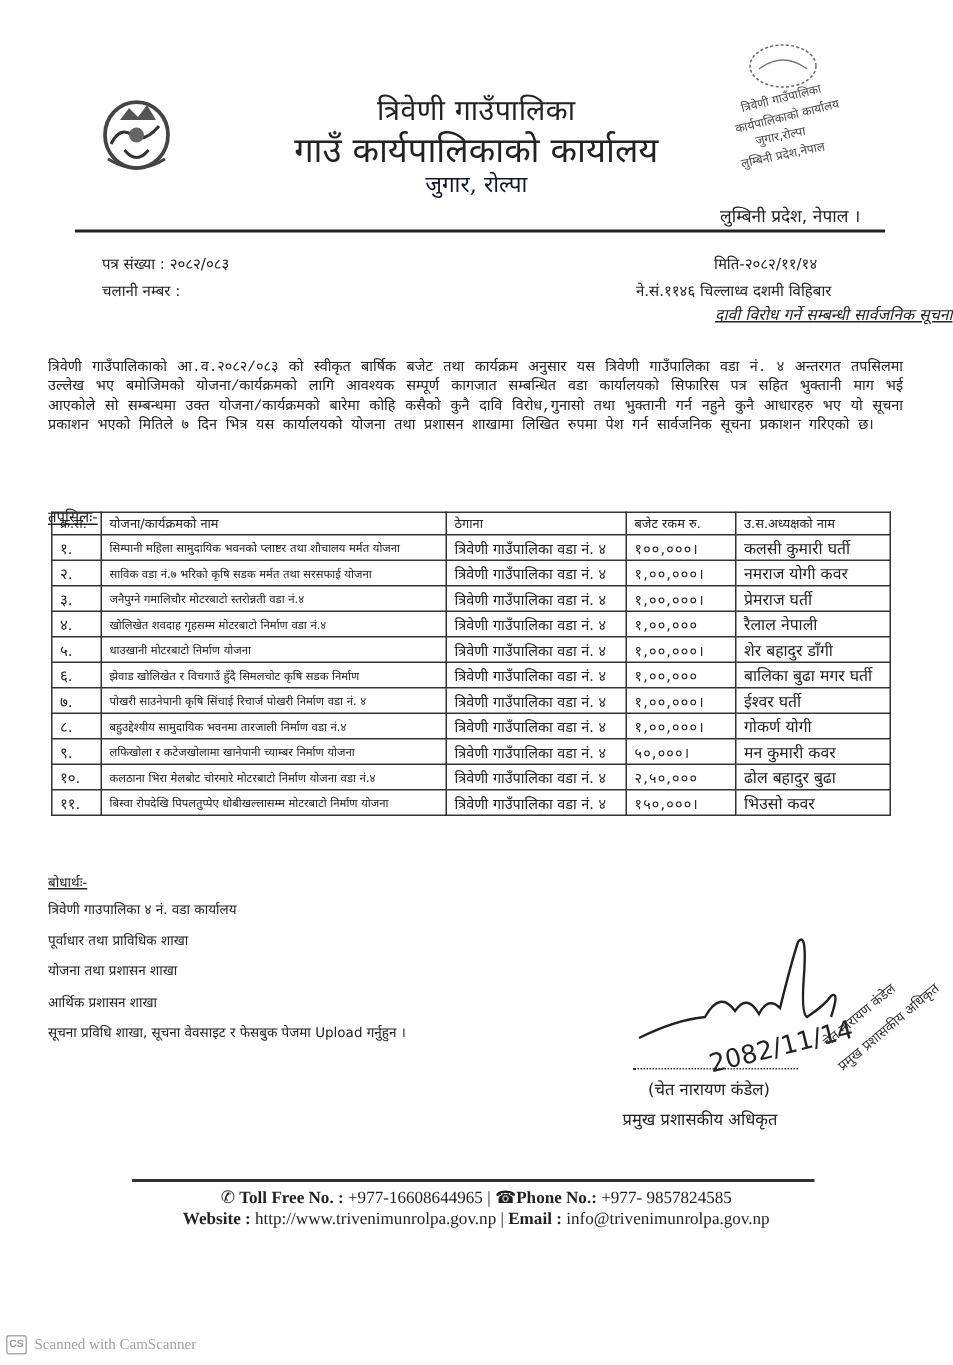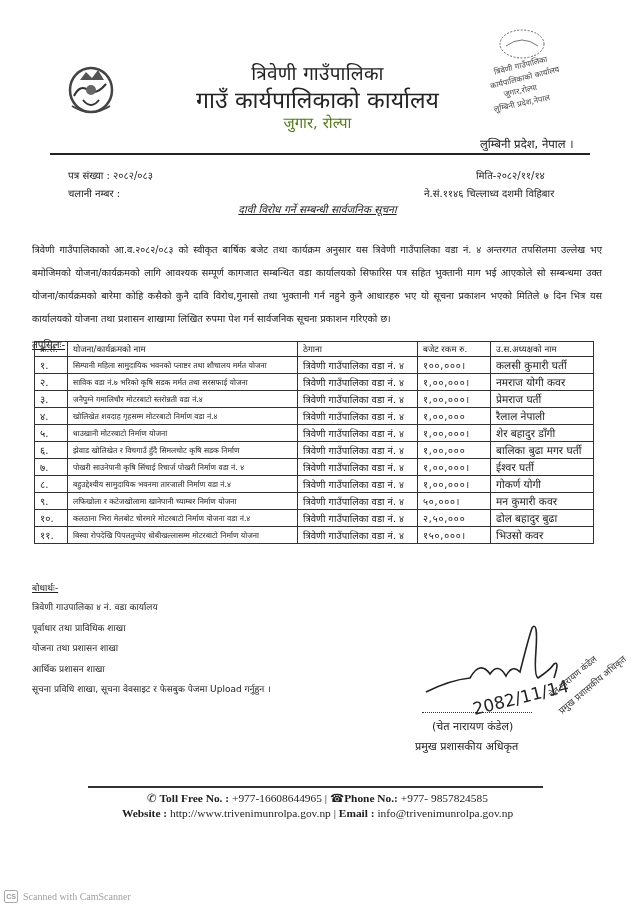--- a/index.html
+++ b/index.html
@@ -4,35 +4,35 @@
 <style>
   * { box-sizing: border-box; margin: 0; padding: 0; }
   html, body { width: 635px; height: 910px; background: #ffffff; }
   body { position: relative; font-family: "DejaVu Sans", sans-serif; color: #1e1e1e; overflow: hidden; }
   .abs { position: absolute; }
 
   
   .emblem { left: 66px; top: 62px; width: 50px; height: 54px; }
   .hdr-title1 { left: 0; width: 635px; top: 60px; text-align: center; font-size: 19px; font-family: "DejaVu Serif", serif; color: #222; letter-spacing: 0.3px; }
   .hdr-title2 { left: 0; width: 635px; top: 83px; text-align: center; font-size: 23px; font-family: "DejaVu Serif", serif; color: #222; }
-  .hdr-title3 { left: 0; width: 635px; top: 112px; text-align: center; font-size: 15px; font-family: "DejaVu Serif", serif; color: #4d7c0f; }
+  .hdr-title3 { left: 0; width: 635px; top: 112px; text-align: center; font-size: 15px; font-family: "DejaVu Serif", serif; color: #0f172a; }
   .stamp { left: 462px; top: 26px; width: 120px; height: 88px; }
   .province { left: 480px; top: 136px; font-size: 11.5px; color: #222; }
   .hdr-rule { left: 50px; top: 153px; width: 540px; height: 2px; background: #222; }
 
   
   .meta { font-size: 10px; color: #222; margin-left: 36px; }
   .ref-no { left: 32px; top: 168px; }
   .dispatch-no { left: 32px; top: 186px; }
   .date { left: 440px; top: 168px; }
   .nepal-sambat { left: 388px; top: 186px; }
-  .notice-title { left: 0; width: 635px; top: 202px; text-align: center; font-size: 10.5px; font-style: italic; text-decoration: underline; color: #222; }
-
-  
-  .para { left: 32px; top: 238px; width: 570px; font-size: 9.6px; line-height: 23px; text-align: justify; color: #222; }
+  .notice-title { left: 0; width: 635px; top: 202px; text-align: right; font-size: 10.5px; font-style: italic; text-decoration: underline; color: #222; }
+
+  
+  .para { left: 32px; top: 238px; width: 570px; font-size: 9.6px; line-height: 13px; text-align: justify; color: #222; font-family: Liberation Mono, monospace; }
 
   
   .tapsil { left: 32px; top: 337px; font-size: 10px; text-decoration: underline; color: #222; }
   table.sched { position: absolute; left: 34px; top: 341px; width: 560px; border-collapse: collapse; font-size: 8.6px; color: #222; }
   table.sched th, table.sched td { border: 1px solid #333; padding: 1px 5px; height: 16.4px; text-align: left; font-weight: normal; white-space: nowrap; overflow: hidden; }
   table.sched th { height: 14px; font-size: 8.6px; }
   table.sched td.sn { width: 33px; font-size: 10px; }
   table.sched td.name { width: 230px; font-size: 7.6px; }
   table.sched td.loc { width: 120px; font-size: 9.6px; }
   table.sched td.amt { width: 73px; font-size: 9.6px; letter-spacing: 0.8px; }

